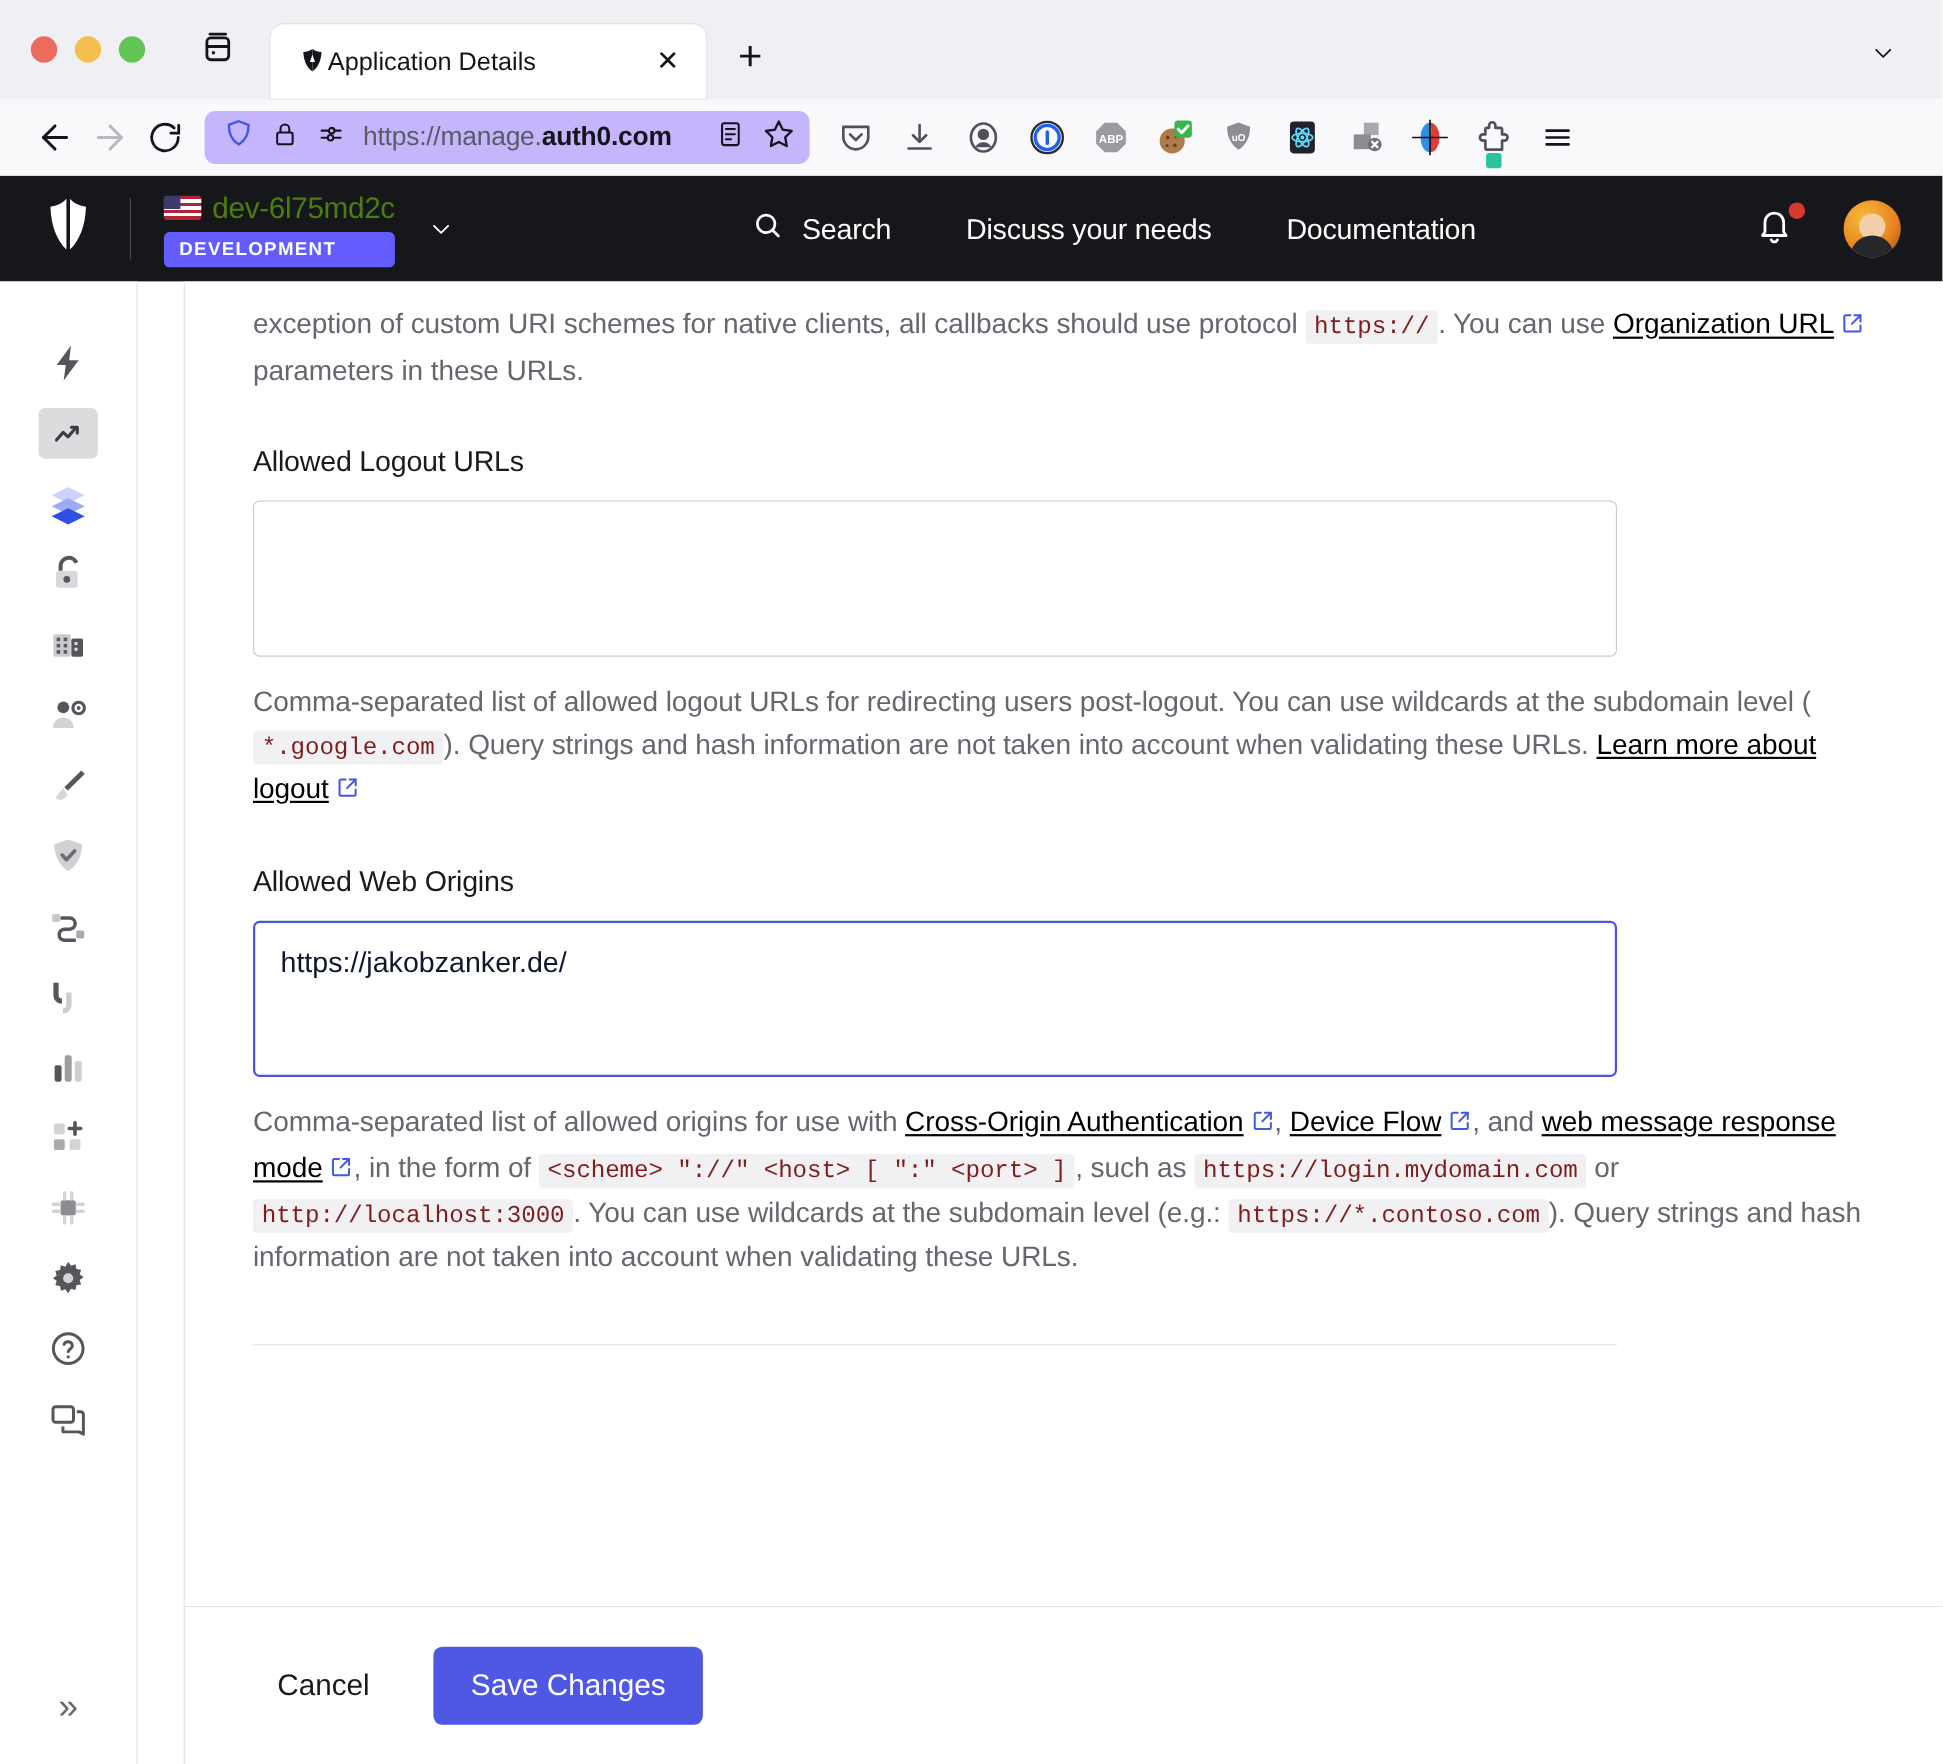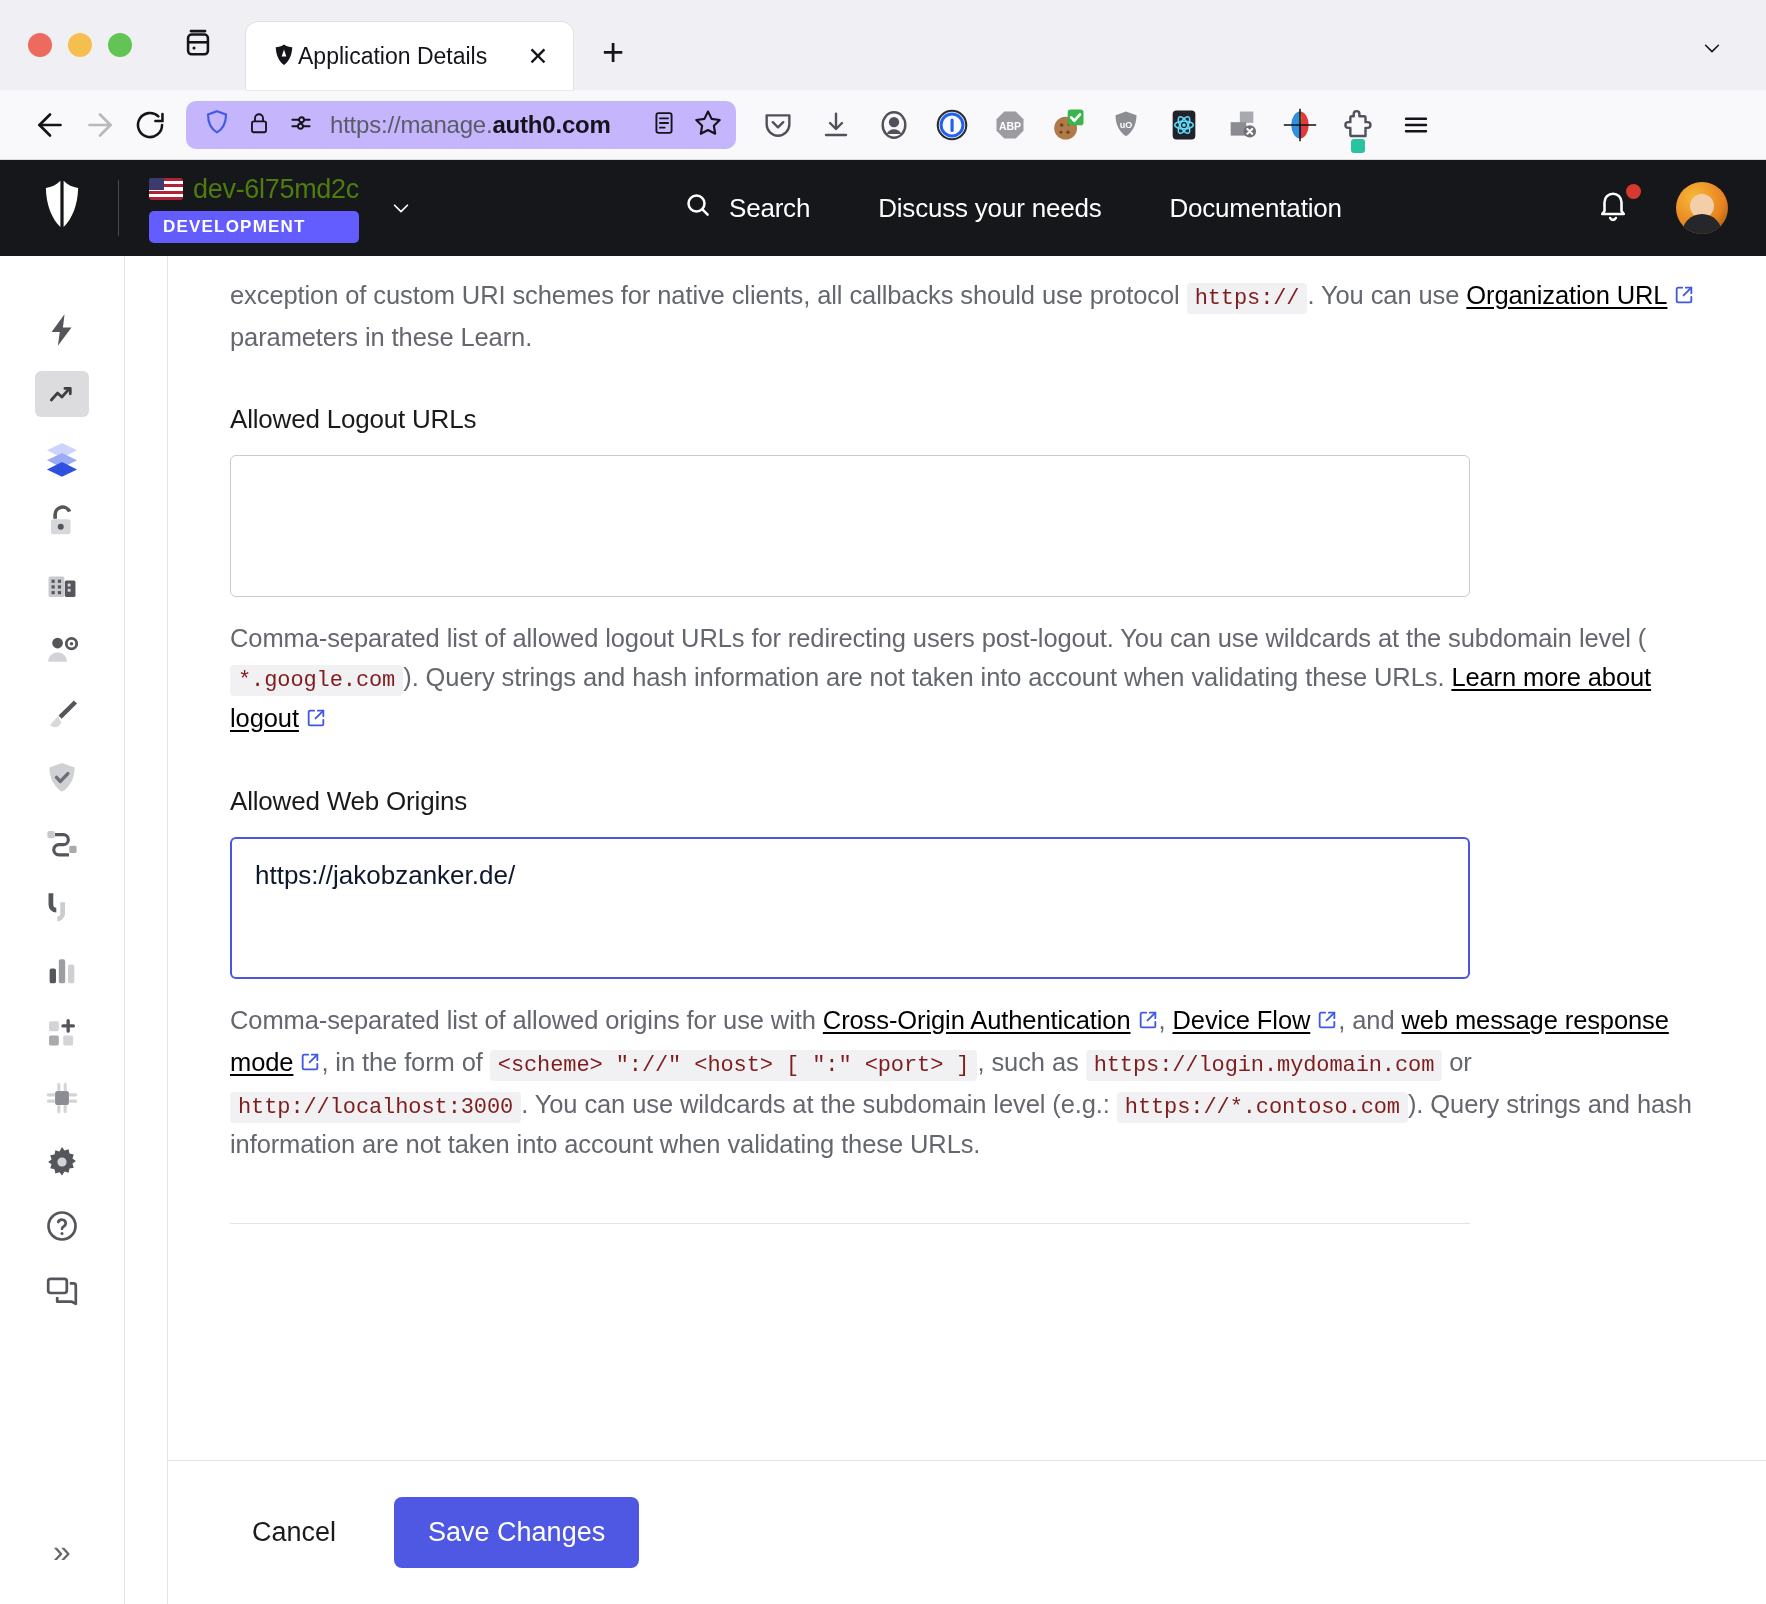--- a/index.html
+++ b/index.html
@@ -31,21 +31,21 @@
 
   .tablist-btn {
     margin-left: 40px; margin-bottom: 24px;
     width: 52px; height: 46px;
     display:flex; align-items:center; justify-content:center;
   }
 
   .tab {
     margin-left: 22px;
     margin-bottom: 0;
-    width: 327px; height: 68px;
+    width: 396px; height: 68px;
     background: #ffffff;
     border-radius: 12px 12px 0 0;
     display: flex; align-items: center;
     padding: 0 18px 0 24px;
     gap: 0;
     box-shadow: 0 0 0 1px rgba(0,0,0,0.06);
     position: relative;
   }
   .tab-favicon { width: 28px; height: 28px; flex: 0 0 28px; }
   .tab-title {
@@ -652,21 +652,21 @@
 
         <p class="desc" style="margin-top:20px">
           <span>exception of custom URI schemes for native clients, all callbacks should use protocol</span>
           <code class="inline">https://</code><span>. You</span>
           <span>can use</span>
           <a class="link" href="#"><span>Organization URL</span></a><span class="ext-link-ico"><svg width="22" height="22" viewBox="0 0 24 24" fill="none" stroke="#3f59e4" stroke-width="2" stroke-linecap="round" stroke-linejoin="round">
                 <path d="M10 4H5.5A1.5 1.5 0 0 0 4 5.5v13A1.5 1.5 0 0 0 5.5 20h13a1.5 1.5 0 0 0 1.5-1.5V14"></path>
                 <path d="M14 4h6v6"></path>
                 <path d="M20 4l-8.5 8.5"></path>
               </svg></span>
-          <span>parameters in these Learn.</span>
+          <span>parameters in these URLs.</span>
         </p>
 
         <div class="field-label">Allowed Logout URLs</div>
         <div class="textarea" contenteditable="true" style=""></div>
 
         <p class="desc">
           <span>Comma-separated list of allowed logout URLs for redirecting users post-logout. You can use wildcards at the subdomain level (</span>
           <code class="inline">*.google.com</code><span>). Query strings and hash information are not taken into account when validating these URLs.</span>
           <a class="link" href="#"><span>Learn more about logout</span></a><span class="ext-link-ico"><svg width="22" height="22" viewBox="0 0 24 24" fill="none" stroke="#3f59e4" stroke-width="2" stroke-linecap="round" stroke-linejoin="round">
                 <path d="M10 4H5.5A1.5 1.5 0 0 0 4 5.5v13A1.5 1.5 0 0 0 5.5 20h13a1.5 1.5 0 0 0 1.5-1.5V14"></path>

